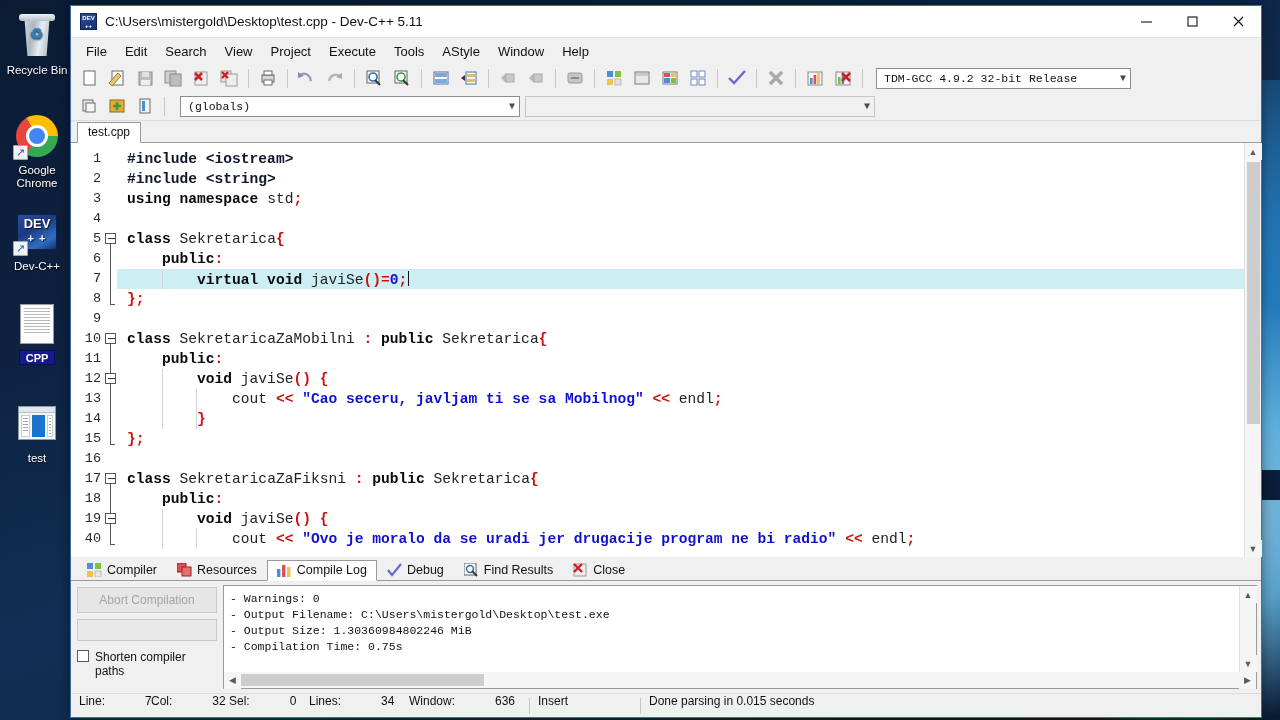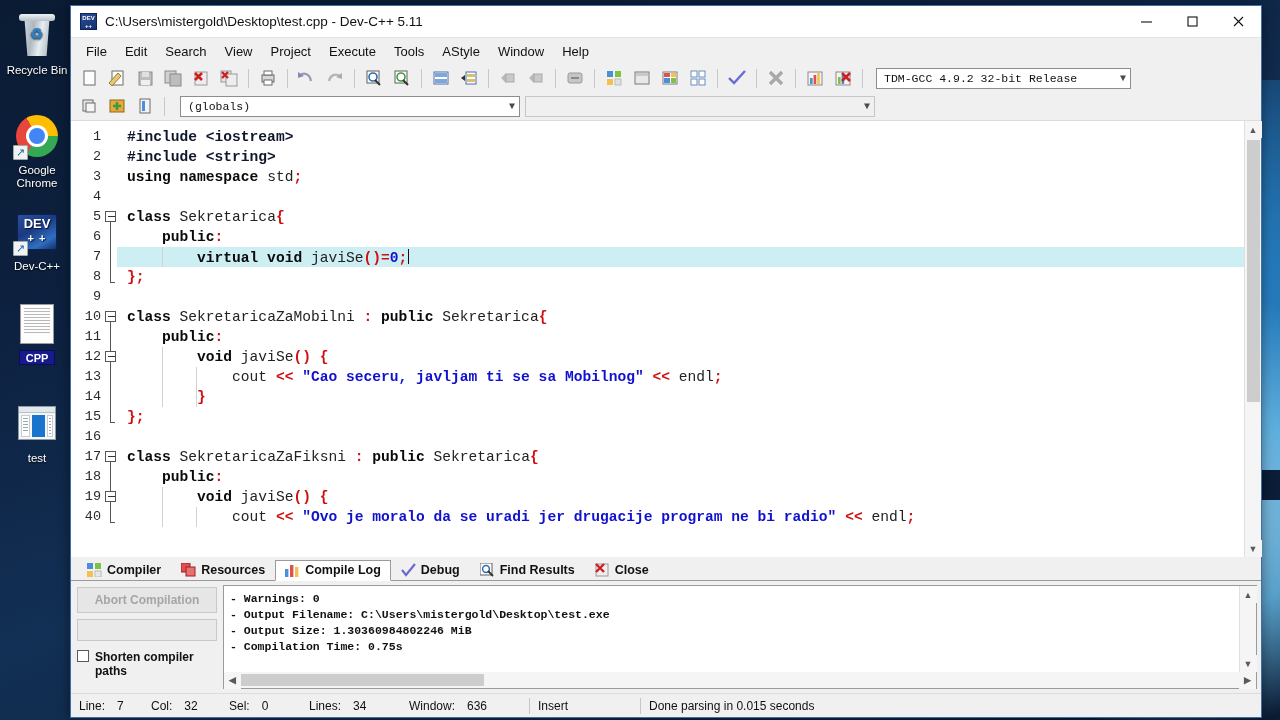--- a/index.html
+++ b/index.html
@@ -221,21 +221,21 @@
   }
   .sb-arrow {
     width:17px; height:17px; display:flex; align-items:center; justify-content:center;
     color:#5a5a5a; font-size:9px; flex:none; background:#f5f5f5;
   }
   .vsb-thumb { position:absolute; left:2px; width:13px; background:#cdcdcd; }
   .hsb { height:16px; background:#f5f5f5; display:flex; align-items:center; position:relative; }
   .hsb-thumb { position:absolute; top:2px; height:12px; background:#cdcdcd; }
 
   
-  #bottom { flex:none; background:#f97316; display:flex; flex-direction:column;font-weight:bold; }
+  #bottom { flex:none; background:#f97316; display:flex; flex-direction:column; }
   #btabs {
     height:24px; display:flex; align-items:flex-end; padding-left:6px;
     border-bottom:1px solid #9a9a9a; background:#f0f0f0;
   }
   .btab {
     display:flex; align-items:center; gap:5px; font-size:12.5px; color:#111;
     padding:2px 9px 3px; position:relative; top:1px; border:1px solid transparent;
   }
   .btab.active { background:#fff; border:1px solid #9a9a9a; border-bottom:1px solid #fff; }
   .btab .ti { width:15px; height:14px; flex:none; position:relative; }
@@ -260,21 +260,21 @@
   #blog-text {
     flex:1; font-family:"Liberation Mono", monospace; font-size:11.5px;
     line-height:16px; color:#111; padding:5px 0 0 6px; overflow:hidden; white-space:pre;
   }
 
   
   #status {
     height:24px; flex:none; background:#f0f0f0; display:flex; align-items:center;
     font-size:12px; color:#111; border-top:1px solid #dcdcdc;
   }
-  .st-cell { display:flex; align-items:center; height:24px; padding:0 8px; }
+  .st-cell { display:flex; align-items:flex-start; height:24px; padding:0 8px;gap:28px; }
   .st-cell .k { margin-right:12px; }
   .st-div { width:1px; height:16px; background:#c6c6c6; }
 </style>
 </head>
 <body>
 
 <div id="desktop">
   <div id="desktop-glow"></div>
   <div id="desktop-glow2"></div>
   <div id="desktop-band"></div>
@@ -589,20 +589,25 @@
     <div class="combo" id="globals-combo">
       <span>(globals)</span>
       <span class="caret">▼</span>
     </div>
     <div class="combo" id="class-combo">
       <span></span>
       <span class="caret">▼</span>
     </div>
   </div>
 
+  <div id="tabstrip">
+    <div id="file-tab">
+      <span>test.cpp</span>
+    </div>
+  </div>
 
   <div id="editor-wrap">
     <div id="editor">
       <div id="gutter">
           <div class="ln">1</div>
           <div class="ln">2</div>
           <div class="ln">3</div>
           <div class="ln">4</div>
           <div class="ln">5</div>
           <div class="ln">6</div>

